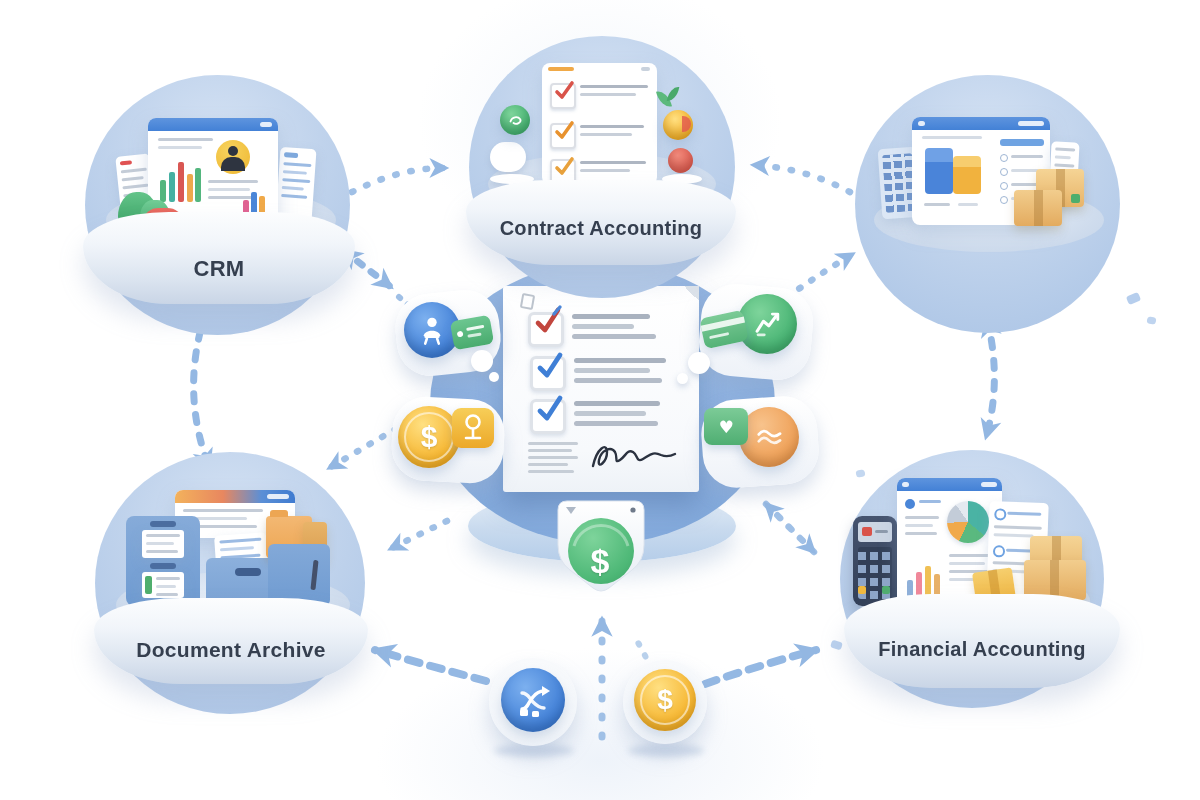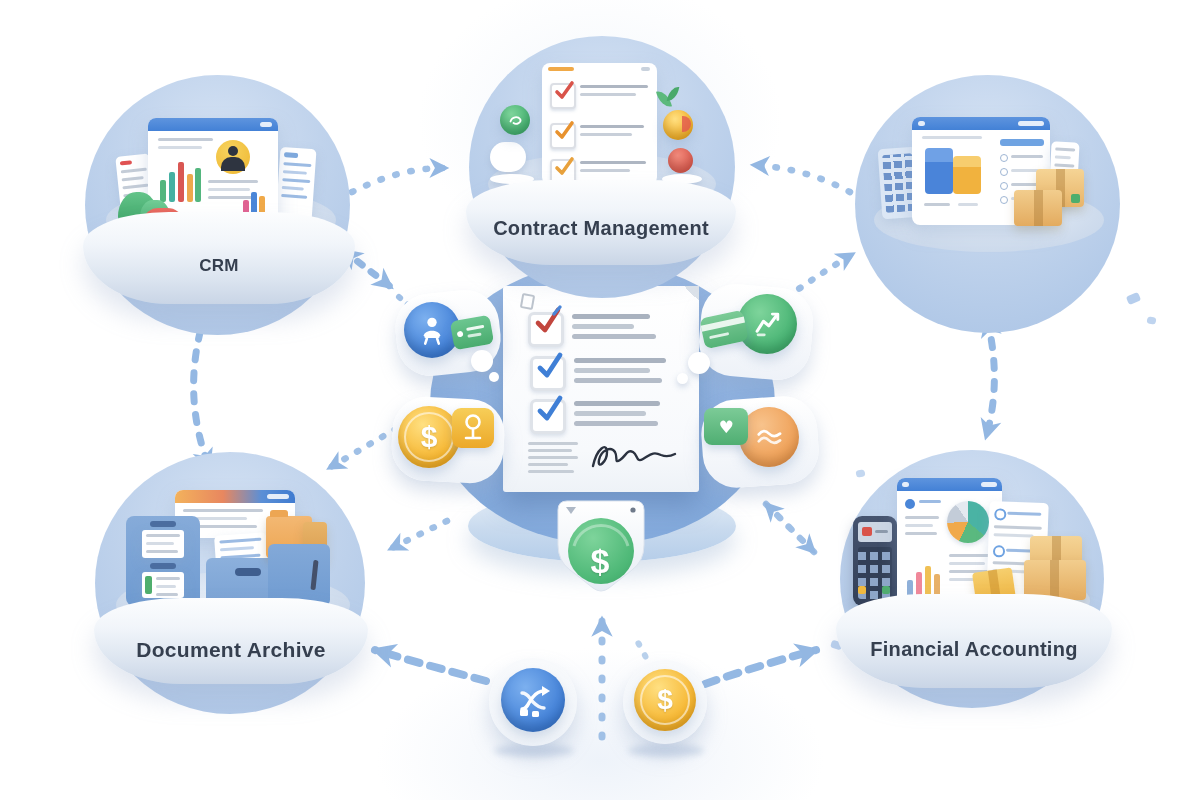--- a/index.html
+++ b/index.html
@@ -159,21 +159,21 @@
           <i class="bar" style="left:2px;height:14px;background:#e06292"></i>
           <i class="bar" style="left:10px;height:22px;background:#4a86d8"></i>
           <i class="bar" style="left:18px;height:18px;background:#f0a948"></i>
         </div>
       </div>
       <div class="mtn" style="left:40px;top:122px;width:40px;height:32px;background:linear-gradient(180deg,#63c48a,#3fa567)"></div>
       <div class="mtn" style="left:62px;top:130px;width:30px;height:24px;background:linear-gradient(180deg,#72cd96,#4cae72)"></div>
       <div class="mtn" style="left:66px;top:138px;width:38px;height:18px;background:linear-gradient(180deg,#ea6e64,#d8483f)"></div>
     </div>
     <div class="tray" style="left:5px;top:142px;width:272px;height:92px;z-index:4">
-      <div class="node-label" style="top:48%;font-size:17px">CRM</div>
+      <div class="node-label" style="top:48%;font-size:22px">CRM</div>
     </div>
   </div>
 
   <div class="node" style="left:460px;top:28px;width:282px;height:237px">
     <div class="dome-cap" style="left:9px;top:8px;width:266px;height:262px"></div>
     <div class="dome-floor" style="left:28px;top:125px;width:228px;height:62px"></div>
     <div class="abs" style="left:0;top:0;width:282px;height:170px;z-index:3">
       <div class="cdot" style="left:30px;top:114px;width:36px;height:30px;border-radius:16px"></div>
       <i class="abs" style="left:46px;top:140px;width:4px;height:12px;background:#d4dbe5"></i>
       <div class="cbadge b-green" style="left:40px;top:77px;width:30px;height:30px">
@@ -218,21 +218,21 @@
       <i class="abs" style="left:198px;top:62px;width:12px;height:18px;background:#5cb97c;border-radius:0 100% 0 100%;transform:rotate(-14deg)"></i>
       <i class="abs" style="left:208px;top:58px;width:10px;height:16px;background:#4aa96b;border-radius:100% 0 100% 0;transform:rotate(10deg)"></i>
       <div class="cbadge b-gold" style="left:203px;top:82px;width:30px;height:30px">
         <i class="abs" style="right:2px;top:6px;width:9px;height:16px;border-radius:0 9px 9px 0;background:#e2574e;opacity:.8"></i>
       </div>
       <div class="cbadge b-orange" style="left:208px;top:120px;width:25px;height:25px;background:radial-gradient(circle at 38% 30%,#f08a7c,#d94a3e)"></div>
       <div class="cdot" style="left:30px;top:146px;width:44px;height:10px;border-radius:50%"></div>
       <div class="cdot" style="left:202px;top:146px;width:40px;height:10px;border-radius:50%"></div>
     </div>
     <div class="tray" style="left:6px;top:152px;width:270px;height:85px;z-index:4">
-      <div class="node-label" style="top:44%;font-size:20px">Contract Management</div>
+      <div class="node-label" style="top:44%;font-size:20px">Contract Accounting</div>
     </div>
   </div>
 
   <div class="node" style="left:848px;top:70px;width:277px;height:235px">
     <div class="dome-cap" style="left:7px;top:5px;width:265px;height:258px"></div>
     <div class="dome-floor" style="left:26px;top:118px;width:230px;height:64px"></div>
     <div class="abs" style="left:0;top:0;width:277px;height:165px;z-index:3">
       <div class="doc" style="left:32px;top:78px;width:38px;height:70px;transform:rotate(-4deg);background:#dce7f5">
         <i class="keys" style="left:4px;top:6px;width:30px;height:58px;background-image:repeating-linear-gradient(90deg,rgba(0,0,0,0) 0 8px,#dce7f5 8px 11px),repeating-linear-gradient(0deg,#6d92c9 0 7px,#dce7f5 7px 11px)"></i>
       </div>
@@ -396,21 +396,21 @@
       <div class="box" style="left:196px;top:88px;width:52px;height:36px;background:linear-gradient(180deg,#f5d495,#e9ba72)">
         <i class="tape" style="left:22px"></i>
       </div>
       <div class="box" style="left:190px;top:112px;width:62px;height:40px">
         <i class="tape" style="left:26px"></i>
       </div>
       <div class="box" style="left:140px;top:122px;width:40px;height:32px;background:linear-gradient(180deg,#f6cf6e,#eeb441);transform:rotate(-8deg)">
         <i class="tape" style="left:16px;background:rgba(200,140,40,.5)"></i>
       </div>
     </div>
-    <div class="tray" style="left:2px;top:146px;width:276px;height:94px;z-index:4">
+    <div class="tray" style="left:10px;top:146px;width:276px;height:94px;z-index:4">
       <div class="node-label" style="top:47%;font-size:20px">Financial Accounting</div>
     </div>
   </div>
 
   <div class="hub">
     <div class="hub-base"></div>
     <div class="hub-circle"></div>
     <div class="hub-doc">
       <i class="fold"></i>
       <i class="clip" style="left:18px;top:8px"></i>

